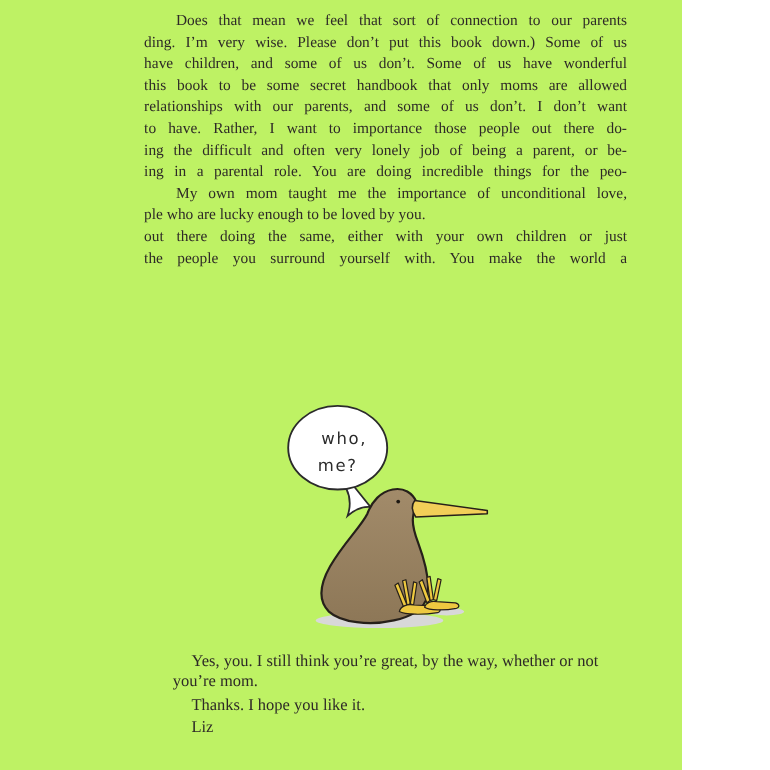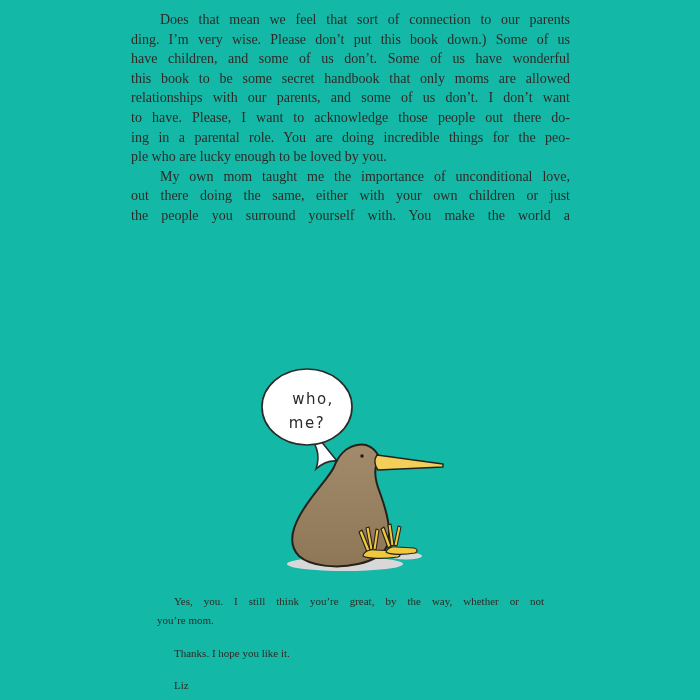--- a/index.html
+++ b/index.html
@@ -1,52 +1,53 @@
 <!DOCTYPE html>
 <html><head>
 <meta charset="utf-8">
 <style>
   html,body{margin:0;padding:0;background:#ffffff;}
   .page{
-    position:relative;width:700px;height:700px;background:#14b8a6;
+    position:relative;width:620px;height:700px;background:#bef264;
     overflow:hidden;
     font-family:"Liberation Serif","DejaVu Serif",serif;
     color:#2e2a27;
   }
   .textblock{position:absolute;}
   .top-block{left:131px;top:10px;width:439px;font-size:14px;line-height:19.6px;}
-  .bottom-block{left:157px;top:592px;width:387px;font-size:11px;line-height:19.4px;font-family:Liberation Serif, serif;}
+  .bottom-block{left:157px;top:592px;width:387px;font-size:15px;line-height:19.4px;font-family:Liberation Serif, serif;}
   .line{text-align:justify;text-align-last:justify;text-justify:inter-word;}
   .line.last{text-align-last:left;}
   .top-block .line.indent{text-indent:29px;}
   .bottom-block .line.indent{text-indent:17px;}
-  .line.gap{margin-top:13px;}
+  .line.gap{margin-top:1px;}
   .illustration{position:absolute;left:250px;top:360px;width:230px;height:220px;}
   .outlined{stroke:#26201a;}
   .bubble-stroke{stroke:#2b2b2b;}
   .bubble-text{
     font-family:"DejaVu Sans",sans-serif;
     font-size:15px;letter-spacing:1.5px;fill:#2b2b2b;
   }
 </style>
 </head>
 <body>
 
 <div class="page">
 
   <div class="textblock top-block">
       <div class="line indent">Does that mean we feel that sort of connection to our parents</div>
       <div class="line">ding. I’m very wise. Please don’t put this book down.) Some of us</div>
       <div class="line">have children, and some of us don’t. Some of us have wonderful</div>
       <div class="line">this book to be some secret handbook that only moms are allowed</div>
       <div class="line">relationships with our parents, and some of us don’t. I don’t want</div>
-      <div class="line">to have. Please, I want to acknowledge those people out there do-</div>
+      <div class="line">to have. Rather, I want to importance those people out there do-</div>
+      <div class="line">ing the difficult and often very lonely job of being a parent, or be-</div>
       <div class="line">ing in a parental role. You are doing incredible things for the peo-</div>
+      <div class="line indent">My own mom taught me the importance of unconditional love,</div>
       <div class="line last">ple who are lucky enough to be loved by you.</div>
-      <div class="line indent">My own mom taught me the importance of unconditional love,</div>
       <div class="line">out there doing the same, either with your own children or just</div>
       <div class="line">the people you surround yourself with. You make the world a</div>
     </div>
 
   <svg class="illustration" viewBox="0 0 230 220" xmlns="http://www.w3.org/2000/svg">
 
     <g fill="#d8d8d8">
       <ellipse cx="95" cy="204" rx="58" ry="7"></ellipse>
       <ellipse cx="156" cy="196" rx="16" ry="3.5"></ellipse>
     </g>

